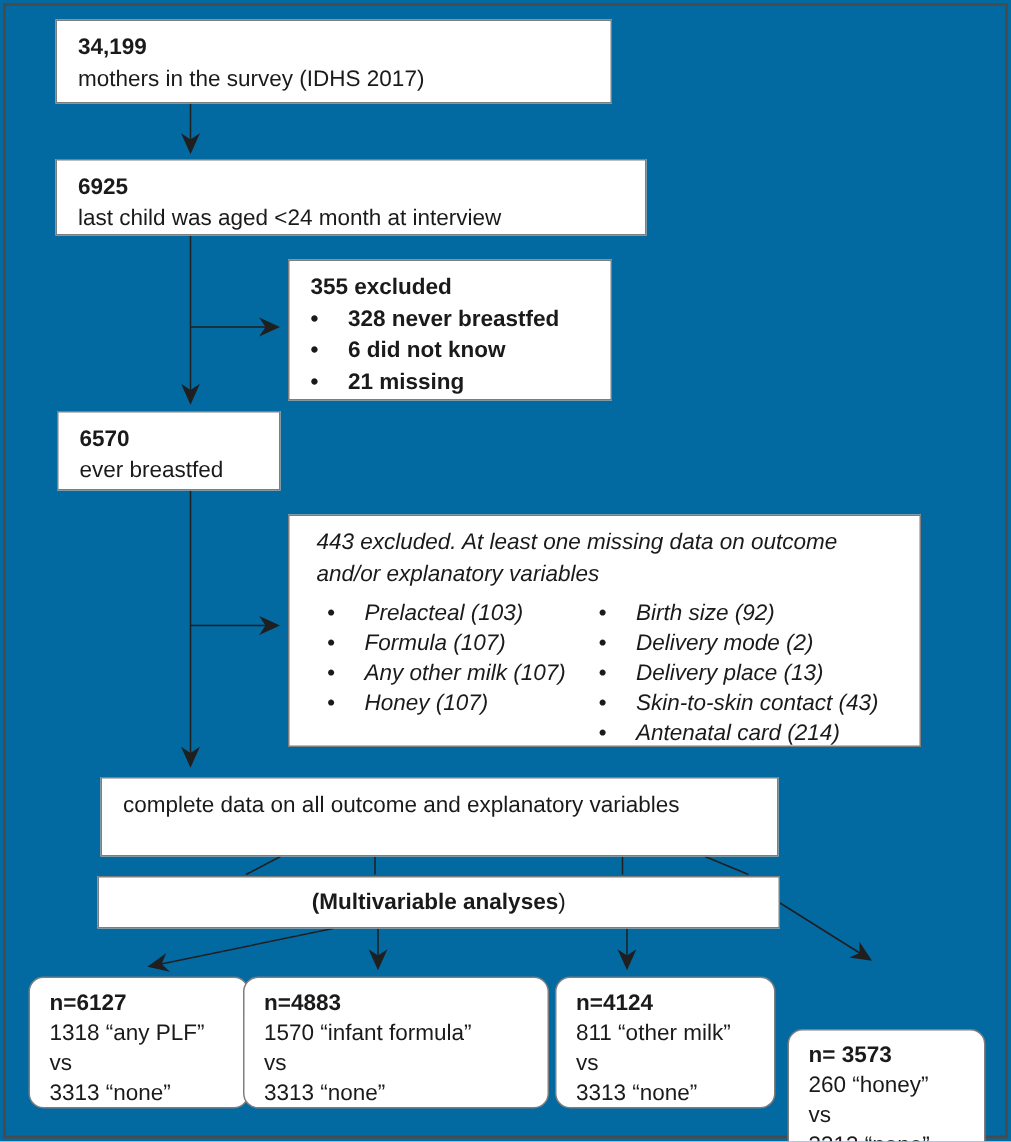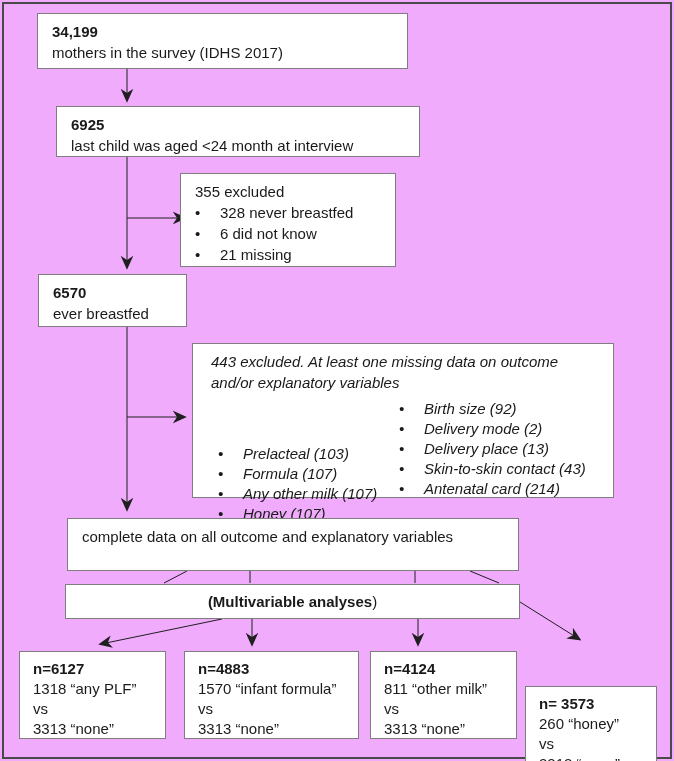--- a/index.html
+++ b/index.html
@@ -1,38 +1,38 @@
 <!DOCTYPE html>
 <html><head>
 <meta charset="utf-8">
 <style>
   html,body{margin:0;padding:0;background:#fff;}
   .canvas{
-    position:relative;width:674px;height:761px;background:#f0abfc;
+    position:relative;width:674px;height:761px;background:#0369a1;
     font-family:"Liberation Sans",sans-serif;color:#1a1a1a;overflow:hidden;
   }
   .frame{position:absolute;left:2px;top:2px;width:666px;height:753px;border:2px solid #4a4a4a;}
   .connectors{position:absolute;left:0;top:0;pointer-events:none;}
   .box{
     position:absolute;background:#fff;border:1px solid #7e7e7e;box-sizing:border-box;
     font-size:15px;line-height:21px;
   }
   .pad{padding:7px 14px;}
   .num{font-weight:bold;}
   .bullet{position:relative;padding-left:25px;}
   .bullet::before{content:"\2022";position:absolute;left:0;}
   .excl1-list .bullet{line-height:21px;}
   .excl2{padding:7px 12px 0 18px;}
   .excl2-cols{display:flex;margin-top:6px;}
-  .excl2-left{width:181px;margin-left:7px;margin-top:45px;}
+  .excl2-left{width:181px;margin-left:7px;}
   .excl2-right{flex:1;}
   .excl2 .bullet{line-height:20px;}
   .mv-box{display:flex;align-items:center;justify-content:center;}
   .mv-bold{font-weight:bold;}
-  .outcome{padding:7px 13px;line-height:20px;}
+  .outcome{padding:7px 13px;line-height:20px;border-radius:10px;}
   .outcome .num{line-height:20px;}
 </style>
 </head>
 <body>
 
 <div class="canvas">
 
   <div class="frame"></div>
 
   <svg class="connectors" width="674" height="761" viewBox="0 0 674 761">
@@ -56,26 +56,26 @@
       <line x1="418" y1="619" x2="418" y2="644" marker-end="url(#ah)"></line>
       <line x1="520" y1="602" x2="579" y2="639" marker-end="url(#ah)"></line>
     </g>
   </svg>
 
   <div class="box pad" style="left:37px;top:13px;width:371px;height:56px;">
     <div class="num">34,199</div>
     <div>mothers in the survey (IDHS 2017)</div>
   </div>
 
-  <div class="box pad" style="left:37px;top:106px;width:364px;height:51px;margin-left:19px;">
+  <div class="box pad" style="left:37px;top:106px;width:394px;height:51px;">
     <div class="num">6925</div>
     <div>last child was aged &lt;24 month at interview</div>
   </div>
 
-  <div class="box pad" style="left:180px;top:173px;width:216px;height:94px;">
+  <div class="box pad" style="left:192px;top:173px;width:216px;height:94px;font-weight:bold;">
     <div>355 excluded</div>
     <div class="excl1-list">
       <div class="bullet">328 never breastfed</div>
       <div class="bullet">6 did not know</div>
       <div class="bullet">21 missing</div>
     </div>
   </div>
 
   <div class="box pad" style="left:38px;top:274px;width:149px;height:53px;">
     <div class="num">6570</div>
@@ -110,21 +110,21 @@
       <span>)</span>
   </div>
 
   <div class="box outcome" style="left:19px;top:651px;width:147px;height:88px;">
     <div class="num">n=6127</div>
     <div>1318 “any PLF”</div>
     <div>vs</div>
     <div>3313 “none”</div>
   </div>
 
-  <div class="box outcome" style="left:184px;top:651px;width:175px;height:88px;">
+  <div class="box outcome" style="left:162px;top:651px;width:204px;height:88px;">
     <div class="num">n=4883</div>
     <div>1570 “infant formula”</div>
     <div>vs</div>
     <div>3313 “none”</div>
   </div>
 
   <div class="box outcome" style="left:370px;top:651px;width:147px;height:88px;">
     <div class="num">n=4124</div>
     <div>811 “other milk”</div>
     <div>vs</div>

